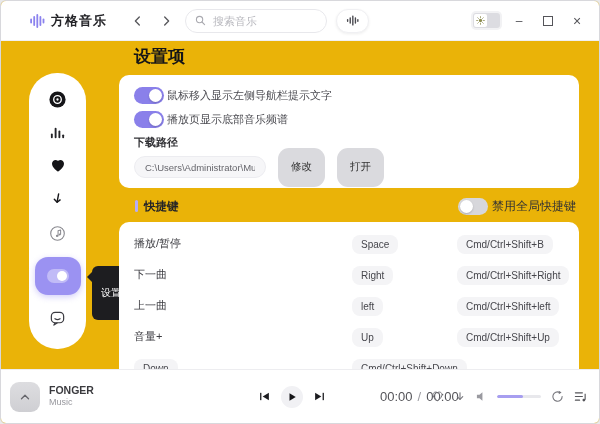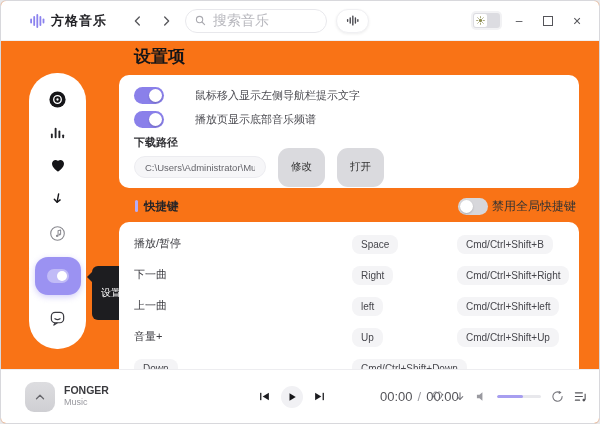--- a/index.html
+++ b/index.html
@@ -1,25 +1,25 @@
 <!DOCTYPE html>
 <html><head>
 <meta charset="utf-8">
 <style>
   html,body{margin:0;padding:0;background:#e9e9eb;font-family:"Liberation Sans","DejaVu Sans",sans-serif;}
-  .window{position:relative;width:600px;height:424px;background:#f97316;border:1px solid #d8d8dc;box-sizing:border-box;border-radius:6px;overflow:hidden;}
+  .window{position:relative;width:600px;height:424px;background:#eab308;border:1px solid #d8d8dc;box-sizing:border-box;border-radius:6px;overflow:hidden;}
 
   
   .topbar{position:absolute;top:0;left:0;right:0;height:40px;background:#fff;border-bottom:1px solid #f0f0f2;display:flex;align-items:center;box-sizing:border-box;padding:0 12px;}
   .logo{display:flex;align-items:center;gap:6px;margin-left:16px;}
   .logo-text{font-size:13px;font-weight:bold;color:#242428;letter-spacing:1px;}
   .nav-chevs{display:flex;align-items:center;gap:10px;margin-left:22px;}
   .chev-btn{width:18px;height:18px;display:flex;align-items:center;justify-content:center;cursor:pointer;background:none;border:none;padding:0;}
   .searchbox{margin-left:10px;width:142px;height:24px;background:#fff;border:1px solid #e8e8ec;border-radius:12px;display:flex;align-items:center;padding:0 9px;box-sizing:border-box;gap:5px;}
-  .searchbox input{border:none;outline:none;flex:1;min-width:0;font-size:14px;color:#555;background:transparent;font-family:Liberation Serif, serif;}
+  .searchbox input{border:none;outline:none;flex:1;min-width:0;font-size:11px;color:#555;background:transparent;font-family:Liberation Serif, serif;}
   .searchbox input::placeholder{color:#b8b8be;}
   .wave-btn{margin-left:9px;width:33px;height:24px;border-radius:12px;background:#fff;border:1px solid #f0f0f3;box-shadow:0 1px 3px rgba(0,0,0,.07);display:flex;align-items:center;justify-content:center;cursor:pointer;}
   .top-spacer{flex:1;}
   .theme-toggle{width:27px;height:15px;background:#dcdce1;border-radius:3px;position:relative;cursor:pointer;box-shadow:0 0 0 2px #f2f2f4;}
   .theme-knob{position:absolute;left:1px;top:1px;width:13px;height:13px;background:#fff;border-radius:2px;display:flex;align-items:center;justify-content:center;}
   .win-btn{margin-left:9px;width:20px;height:20px;display:flex;align-items:center;justify-content:center;color:#55555a;font-size:12px;background:none;border:none;cursor:pointer;padding:0;}
   .max-sq{width:8px;height:8px;border:1.2px solid #55555a;display:inline-block;}
 
   
   .main{position:absolute;top:40px;left:0;right:0;height:345px;overflow:hidden;}
@@ -29,21 +29,21 @@
   .side-item{width:20px;height:20px;display:flex;align-items:center;justify-content:center;cursor:pointer;}
   .side-settings{width:46px;height:38px;background:#9b92f2;border-radius:13px;display:flex;align-items:center;justify-content:center;cursor:pointer;box-shadow:0 2px 6px rgba(155,146,242,.45);}
   .tooltip{position:absolute;left:91px;top:225px;background:#1d1d20;color:#fff;font-size:10px;padding:20px 9px;border-radius:6px;white-space:nowrap;}
   .tooltip::before{content:"";position:absolute;left:-5px;top:6px;border:5px solid transparent;border-right-color:#1d1d20;border-left:none;}
 
   
   .content{position:absolute;left:118px;top:6px;width:460px;}
   .page-title{font-size:17px;font-weight:bold;color:#151518;margin:0 0 0 15px;line-height:20px;}
   .card{background:#fff;border-radius:10px;}
   .card1{margin-top:8px;padding:8px 15px 10px;}
-  .toggle-row{display:flex;align-items:center;gap:31px;height:24px;}
+  .toggle-row{display:flex;align-items:center;gap:3px;height:24px;}
   .switch{width:30px;height:17px;border-radius:9px;position:relative;cursor:pointer;flex:0 0 auto;}
   .switch .knob{position:absolute;top:2px;width:13px;height:13px;border-radius:50%;background:#fff;box-shadow:0 1px 2px rgba(0,0,0,.2);}
   .switch.on{background:#8a80ea;}
   .switch.on .knob{right:2px;}
   .switch.off{background:#d7d7db;}
   .switch.off .knob{left:2px;}
   .toggle-label{font-size:11px;color:#4c4c52;}
   .dl-label{font-size:11px;color:#323236;font-weight:bold;margin:4px 0 6px;}
   .path-row{display:flex;align-items:center;gap:12px;height:22px;}
   .path-input{width:132px;height:22px;background:#f6f6f8;border:1px solid #ececf0;border-radius:11px;font-size:9.5px;color:#66666c;padding:0 10px;box-sizing:border-box;outline:none;font-family:inherit;}
@@ -57,21 +57,21 @@
 
   .card2{padding:6px 15px 0;min-height:200px;}
   .sc-row{display:grid;grid-template-columns:218px 105px auto;align-items:center;height:31px;}
   .sc-label{font-size:11px;color:#3d3d42;font-weight:500;}
   .kbd{display:inline-block;background:#f4f4f6;border-radius:8px;padding:4px 9px;font-size:10px;color:#46464c;cursor:pointer;}
   .sc-row.partial{align-items:start;height:40px;}
   .kbd.ph1{width:20px;height:18px;}
   .kbd.ph2{width:95px;height:18px;}
 
   
-  .player{position:absolute;left:0;right:0;bottom:0;height:54px;background:#fff;border-top:1px solid #ededf0;display:flex;align-items:center;padding:0 24px;box-sizing:border-box;}
+  .player{position:absolute;left:0;right:0;bottom:0;height:54px;background:#fff;border-top:1px solid #ededf0;display:flex;align-items:center;padding:0 9px;box-sizing:border-box;}
   .album{width:30px;height:30px;border-radius:9px;background:linear-gradient(#dddde0,#cfcfd3);display:flex;align-items:center;justify-content:center;cursor:pointer;flex:0 0 auto;}
   .track-info{margin-left:9px;line-height:1.25;}
   .t1{font-size:10.5px;color:#3a3a3e;font-weight:bold;}
   .t2{font-size:9px;color:#98989e;}
   .controls{position:absolute;left:258px;display:flex;align-items:center;gap:11px;}
   .pbtn{background:none;border:none;padding:0;cursor:pointer;display:flex;align-items:center;justify-content:center;}
   .play-circle{width:22px;height:22px;border-radius:50%;background:#f1f1f4;display:flex;align-items:center;justify-content:center;}
   .time{position:absolute;left:379px;font-size:13px;color:#55555a;display:flex;gap:5px;align-items:center;}
   .time .sep{color:#9a9aa0;}
   .right-icons{position:absolute;right:12px;display:flex;align-items:center;gap:10px;}

